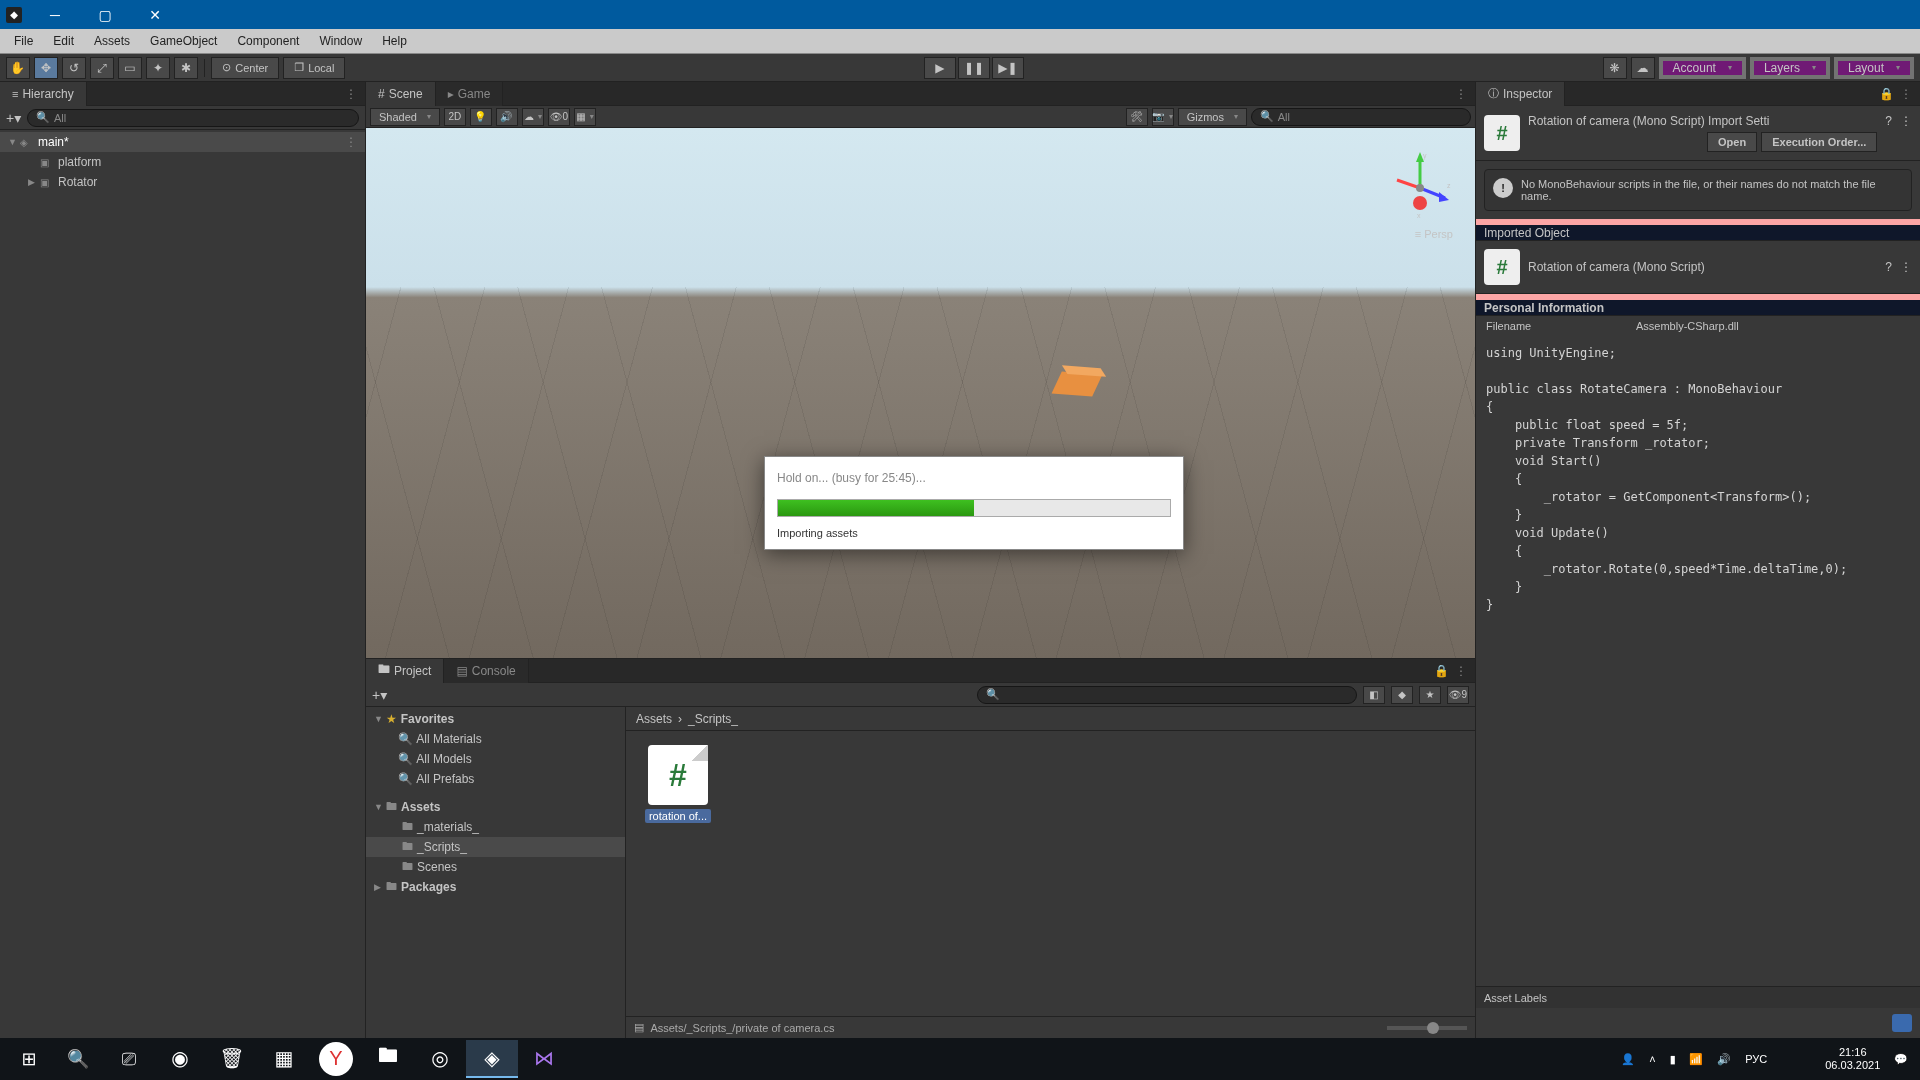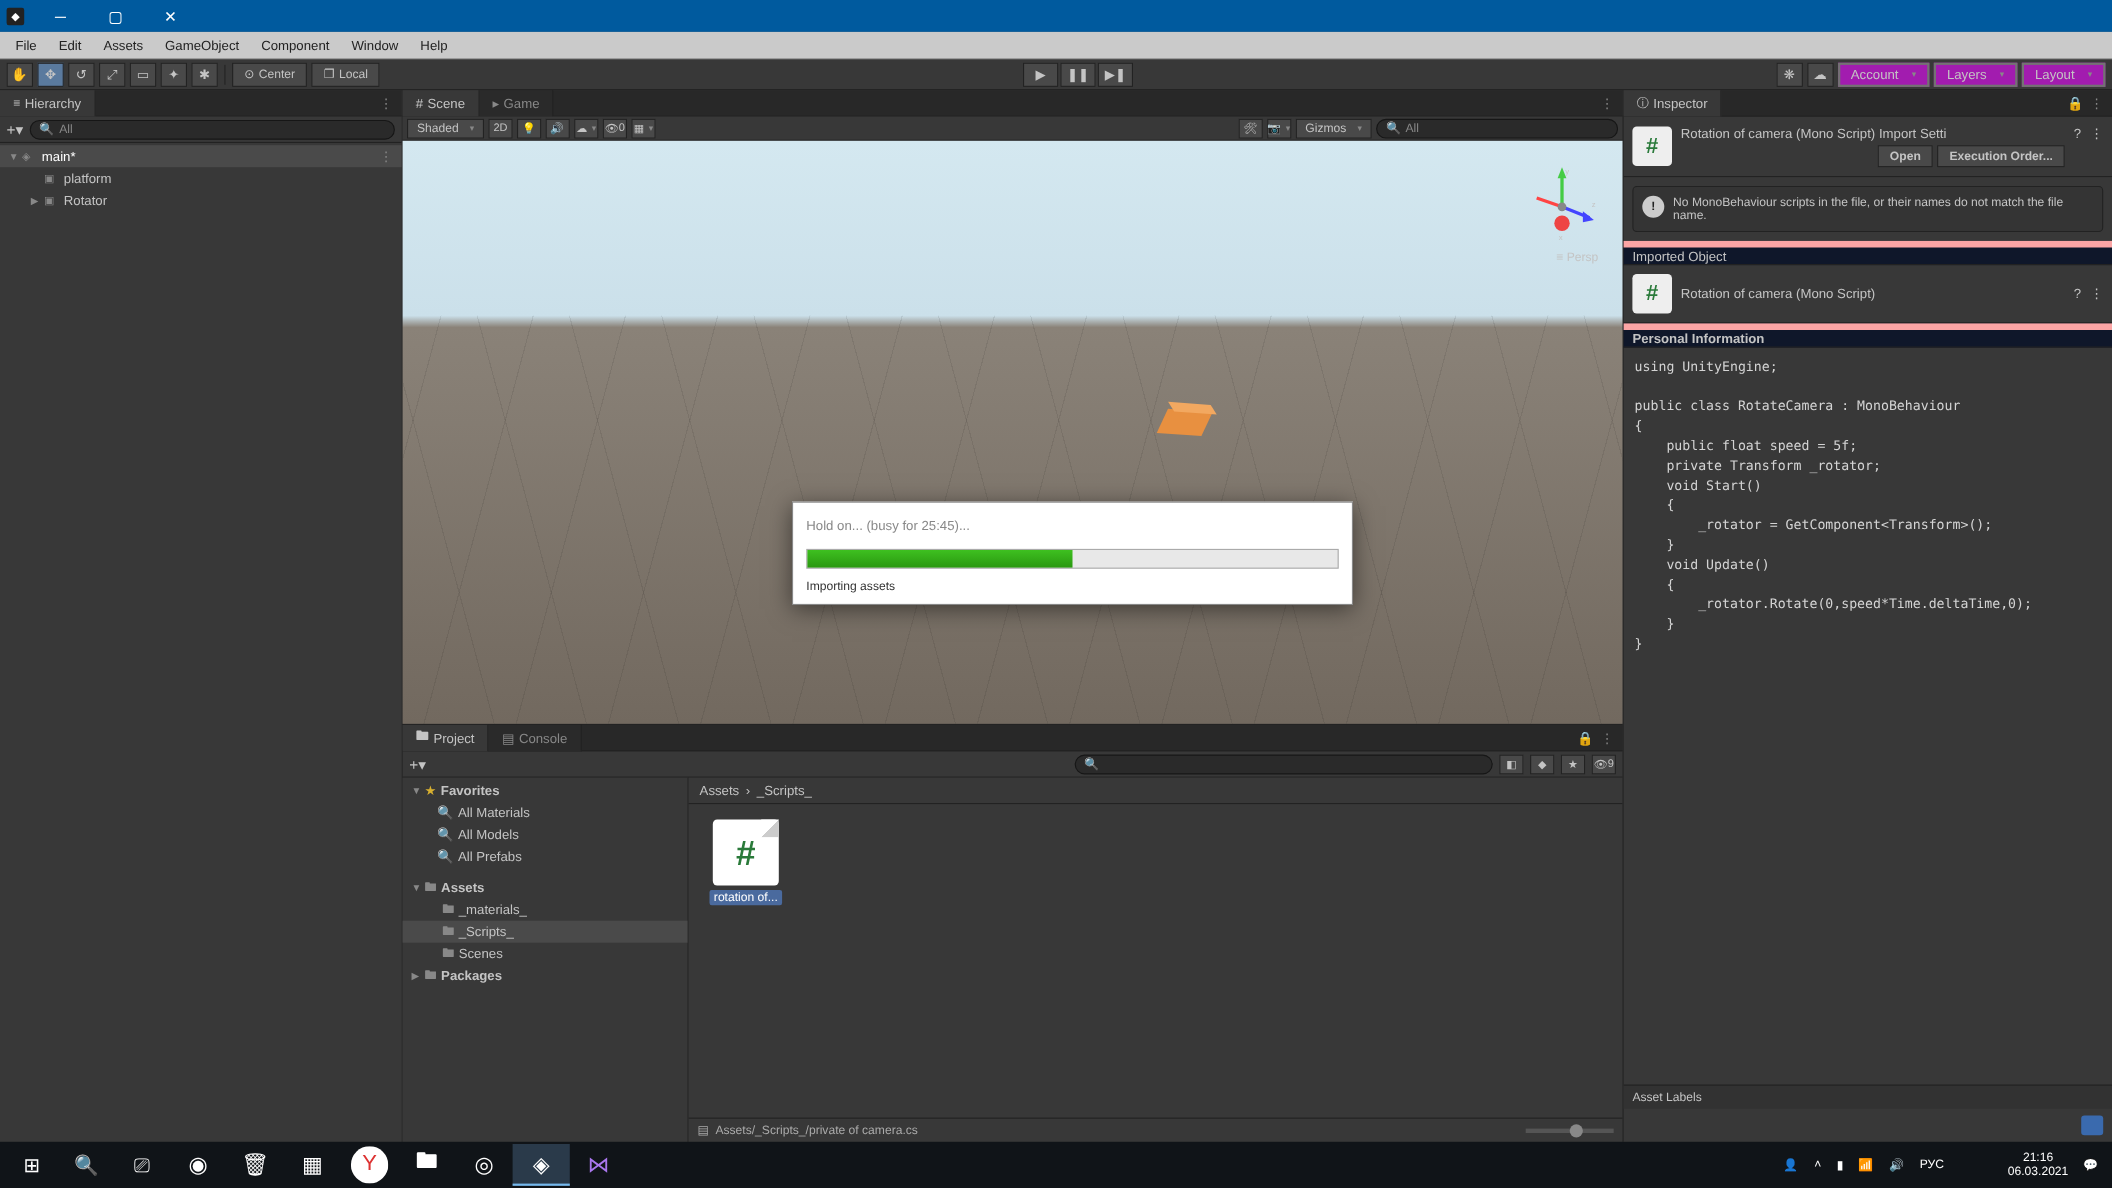--- a/index.html
+++ b/index.html
@@ -15,21 +15,21 @@
 .menu-bar { height: 25px; background: #cacaca; color: #222; display: flex; align-items: center; padding: 0 4px; border-bottom: 1px solid #888; }
 .menu-bar .menu-item { padding: 3px 10px; font-size: 12px; }
 
 
 .toolbar { height: 28px; background: #383838; display: flex; align-items: center; border-bottom: 1px solid #222; padding: 0 6px; gap: 4px; }
 .tb-btn { width: 24px; height: 22px; background: #494949; border: 1px solid #222; display: flex; align-items: center; justify-content: center; font-size: 12px; color:#c4c4c4; }
 .tb-btn.active { background: #5a7a9e; }
 .tb-text-btn { height: 22px; padding: 0 10px; background: #494949; border: 1px solid #222; display: flex; align-items: center; font-size: 11px; gap:4px;}
 .toolbar .spacer { flex: 1; }
 .play-group { display: flex; gap: 2px; }
-.dropdown-btn { height: 22px; padding: 0 10px; background: #a21caf; border: 2px solid #737373; display: flex; align-items: center; gap: 8px; }
+.dropdown-btn { height: 22px; padding: 0 10px; background: #701a75; border: 4px solid #737373; display: flex; align-items: center; gap: 8px; }
 
 
 .main { height: calc(100% - 29px - 25px - 28px - 42px); display: flex; }
 .left-col { width: 366px; display: flex; flex-direction: column; border-right: 1px solid #222; }
 .mid-col { flex: 1; display: flex; flex-direction: column; }
 .right-col { width: 445px; border-left: 1px solid #222; display: flex; flex-direction: column; }
 
 
 .panel-tab-row { height: 24px; background: #282828; display: flex; align-items: center; border-bottom: 1px solid #222;}
 .panel-tab { padding: 0 12px; height: 24px; display: flex; align-items: center; gap: 4px; background: #383838; border-right: 1px solid #222;}
@@ -56,21 +56,21 @@
   top:30%;}
 .scene-cube { position:absolute; left:690px; top:245px; width:42px; height:22px; background:#e89040; transform:skewX(-25deg) skewY(4deg);}
 .scene-cube::after{content:"";position:absolute;top:-6px;left:2px;width:40px;height:8px;background:#f2a860;transform:skewX(50deg);}
 .gizmo { position:absolute; top:20px; right:20px; width:70px; height:80px; }
 .gizmo svg{width:100%;height:100%;}
 .persp-label { position:absolute; top:100px; right:22px; font-size:11px; color:#c4c4c4;}
 .scene-dropdown{height:18px;background:#494949;border:1px solid #222;padding:0 8px;display:flex;align-items:center;font-size:11px;gap:6px;}
 .scene-tbtn{width:22px;height:18px;background:#494949;border:1px solid #222;display:flex;align-items:center;justify-content:center;font-size:10px;}
 
 
-.modal { position:absolute; left:720px; top:456px; width:510px; background:#fff; border:1px solid #888; box-shadow:0 4px 20px rgba(0,0,0,0.5); padding:14px 12px 10px 12px; color:#333;}
+.modal { position:absolute; left:764px; top:456px; width:420px; background:#fff; border:1px solid #888; box-shadow:0 4px 20px rgba(0,0,0,0.5); padding:14px 12px 10px 12px; color:#333;}
 .modal .modal-title{color:#888;font-size:12px;margin-bottom:14px;}
 .modal .progress{height:18px;background:#e8e8e8;border:1px solid #aaa;position:relative;margin-bottom:10px;}
 .modal .progress-fill{height:100%;background:linear-gradient(to bottom,#3ec020,#2a9810);width:50%;}
 .modal .modal-status{font-size:11px;color:#333;}
 
 
 .bottom-panel { height: 380px; border-top:1px solid #222; display:flex; flex-direction:column;}
 .bottom-tabs { height:24px; background:#282828; display:flex; align-items:center; border-bottom:1px solid #222;}
 .bottom-content { flex:1; display:flex;}
 .proj-tree { width:260px; background:#383838; border-right:1px solid #222; padding:2px 0;}
@@ -373,20 +373,24 @@
     <div class="section-header">Imported Object</div>
     <div class="insp-header">
       <div class="script-badge">#</div>
       <div style="flex:1;">Rotation of camera (Mono Script)</div>
       <span>?</span>
       <span>⋮</span>
     </div>
     <div class="section-header">
         <b>Personal Information</b>
       </div>
+    <div class="kv-row">
+      <div class="k">Filename</div>
+      <div>Assembly-CSharp.dll</div>
+    </div>
     <div class="code-preview">using UnityEngine;
 
 public class RotateCamera : MonoBehaviour
 {
     public float speed = 5f;
     private Transform _rotator;
     void Start()
     {
         _rotator = GetComponent&lt;Transform&gt;();
     }

